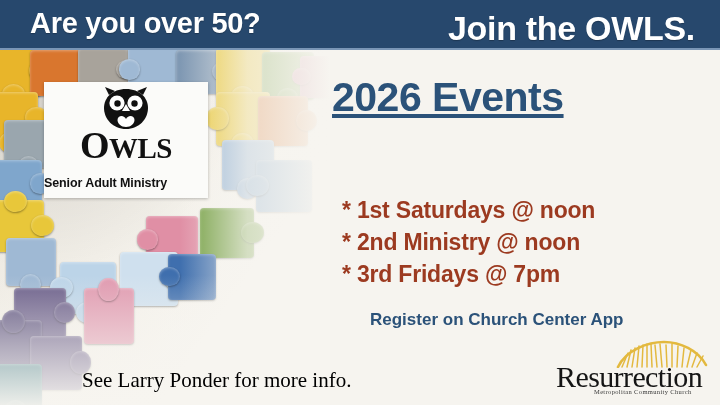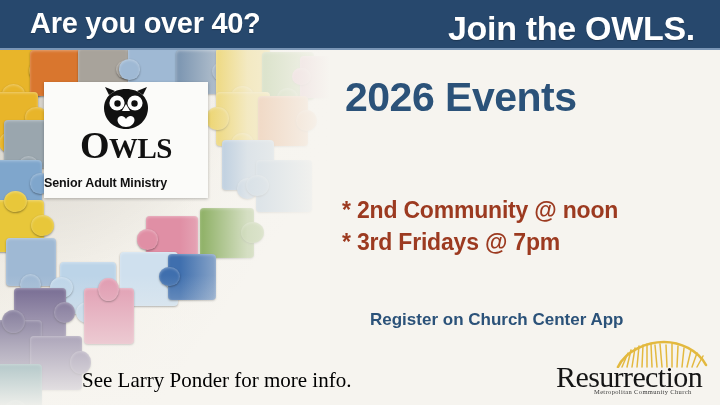--- a/index.html
+++ b/index.html
@@ -128,27 +128,28 @@
     bottom: 8px;
     font-size: 12.5px;
     font-weight: bold;
     color: #111;
     letter-spacing: -0.1px;
   }
 
   
   .events-title {
     position: absolute;
-    left: 345px;
+    left: 332px;
     top: 74px;
     font-size: 41px;
     font-weight: bold;
     color: #2b5279;
     letter-spacing: -0.5px;
     white-space: nowrap;
+    text-decoration: underline;
   }
   .game-days {
     position: absolute;
     left: 345px;
     top: 138px;
     font-size: 24px;
     font-weight: bold;
     color: #9c3a20;
     letter-spacing: 0.2px;
     border-bottom: 3px solid #9c3a20;
@@ -265,21 +266,21 @@
     <div class="pz k-r" style="left:30px; top:336px; width:52px; height:54px; background:#6b5f8a;"></div>
     <div class="pz k-t" style="left:84px; top:288px; width:50px; height:56px; background:#e09ab0;"></div>
     <div class="pz k-l" style="left:168px; top:254px; width:48px; height:46px; background:#3f6fae;"></div>
     <div class="pz k-b" style="left:-10px; top:364px; width:52px; height:48px; background:#2f6f7d;"></div>
 
     <div class="photo-fade-r"></div>
     <div class="photo-fade-b"></div>
   </div>
 
   <div class="header-band">
-    <div class="hdr-text" id="hdr-left">Are you over 40?</div>
+    <div class="hdr-text" id="hdr-left">Are you over 50?</div>
     <div class="hdr-text" id="hdr-right">Join the OWLS.</div>
     <div class="rule"></div>
   </div>
 
   <div class="owls-card">
     <svg class="owl-mark" viewBox="0 0 52 46">
       <path d="M9 9 L5 1 L15 5 Z" fill="#111"></path>
       <path d="M43 9 L47 1 L37 5 Z" fill="#111"></path>
       <path d="M26 3 C12 3 4 12 4 22 C4 33 13 43 26 43 C39 43 48 33 48 22 C48 12 40 3 26 3 Z" fill="#111"></path>
       <circle cx="17" cy="17" r="7.6" fill="#fff"></circle>
@@ -290,21 +291,22 @@
       <path d="M26 41 C21 41 17.5 37.5 17.5 34 C17.5 31.5 19.5 30 21.5 30 C23.5 30 25.2 31.4 26 33 C26.8 31.4 28.5 30 30.5 30 C32.5 30 34.5 31.5 34.5 34 C34.5 37.5 31 41 26 41 Z" fill="#fff"></path>
     </svg>
     <div class="owls-word"><span>O</span><span class="sm">WLS</span></div>
     <div class="owls-tag">Senior Adult Ministry</div>
   </div>
 
   <div class="events-title">2026 Events</div>
 
 
   <div class="bullets">
-    <div class="bullet-line">* 2nd Community @ noon</div>
+    <div class="bullet-line">* 1st Saturdays @ noon</div>
+    <div class="bullet-line">* 2nd Ministry @ noon</div>
     <div class="bullet-line">* 3rd Fridays @ 7pm</div>
   </div>
 
   <div class="register">Register on Church Center App</div>
 
   <div class="footer-note">See Larry Ponder for more info.</div>
 
   <div class="res-logo">
     <svg class="res-rays" viewBox="0 0 96 30">
       <g stroke="#e3b93f" stroke-width="1.5" stroke-linecap="round" fill="none">

